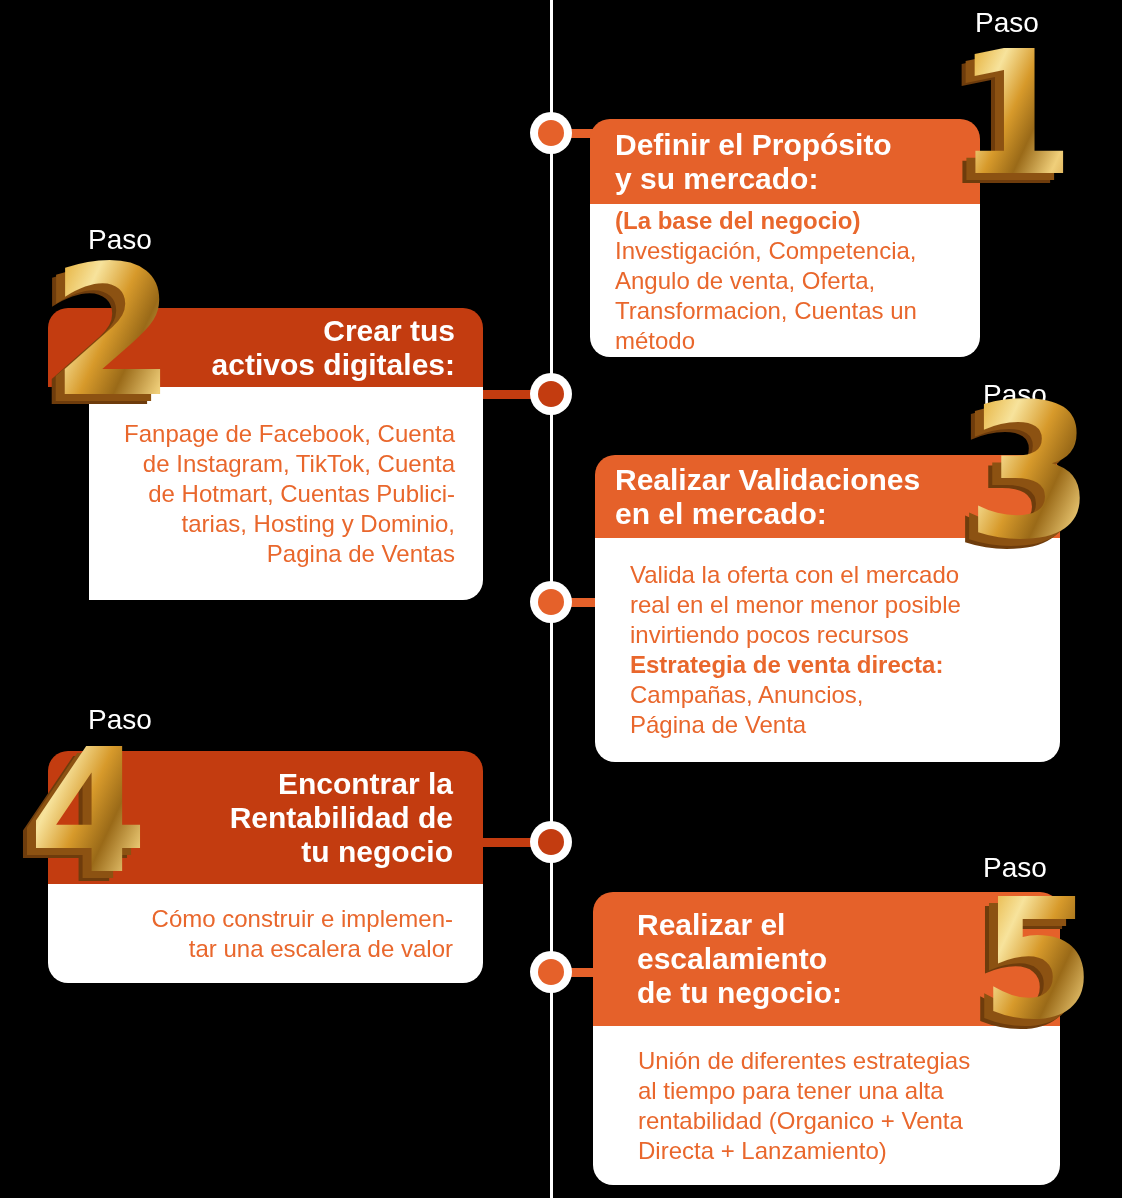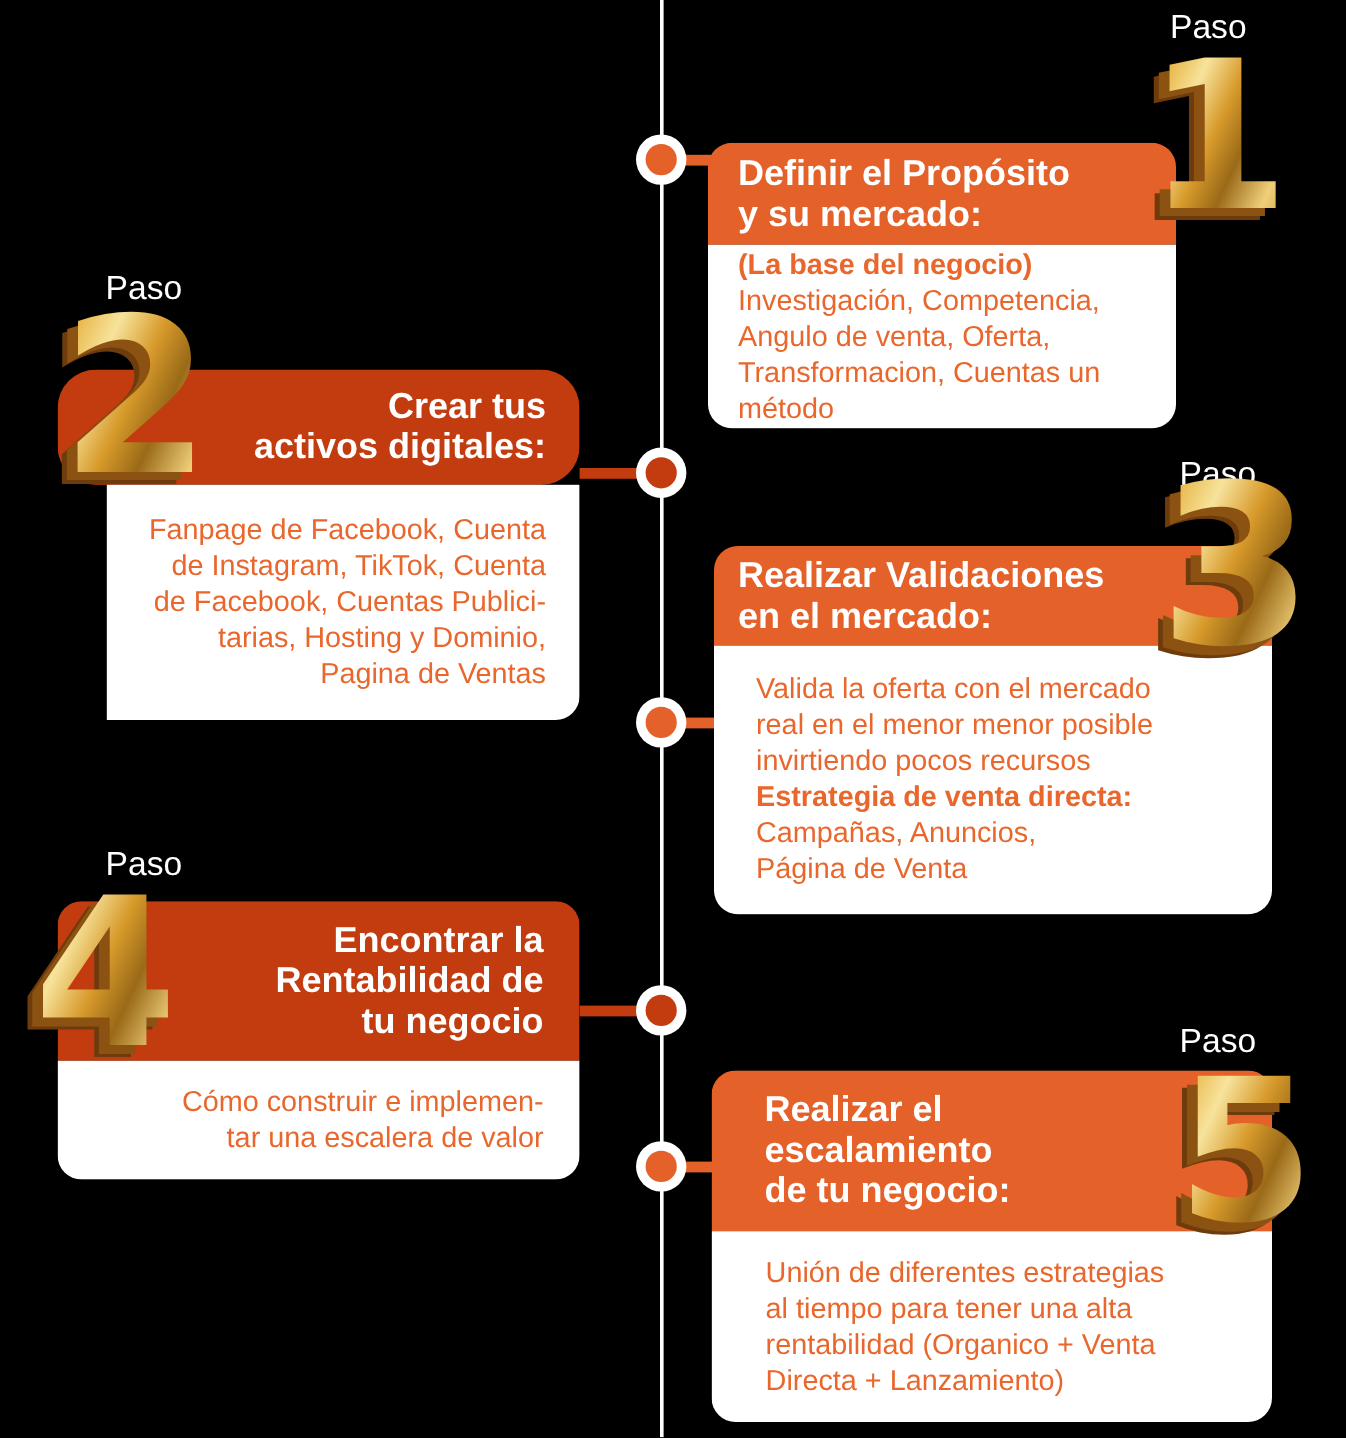--- a/index.html
+++ b/index.html
@@ -70,28 +70,28 @@
     </div>
     <div class="card-body" style="padding:0 20px 0 25px;">
       <span class="b-line bold">(La base del negocio)</span>
       <span class="b-line">Investigación, Competencia,</span>
       <span class="b-line">Angulo de venta, Oferta,</span>
       <span class="b-line">Transformacion, Cuentas un método</span>
     </div>
   </div>
 
   <div class="card dark" style="left:48px;top:308px;width:435px;height:292px;">
-    <div class="card-header align-right" style="height:96px;padding:0 28px 0 20px;border-radius:32px;">
+    <div class="card-header align-right" style="height:79px;padding:0 28px 0 20px;">
       <span class="t-line">Crear tus</span>
       <span class="t-line">activos digitales:</span>
     </div>
     <div class="card-body align-right" style="padding:0 28px 0 20px;margin-left:41px;">
       <span class="b-line">Fanpage de Facebook, Cuenta</span>
       <span class="b-line">de Instagram, TikTok, Cuenta</span>
-      <span class="b-line">de Facebook,  Cuentas Publici-</span>
+      <span class="b-line">de Hotmart,  Cuentas Publici-</span>
       <span class="b-line">tarias, Hosting y Dominio,</span>
       <span class="b-line">Pagina de Ventas</span>
     </div>
   </div>
 
   <div class="card orange" style="left:595px;top:455px;width:465px;height:307px;">
     <div class="card-header" style="height:83px;padding:0 20px 0 20px;">
       <span class="t-line">Realizar Validaciones</span>
       <span class="t-line">en el mercado:</span>
     </div>

